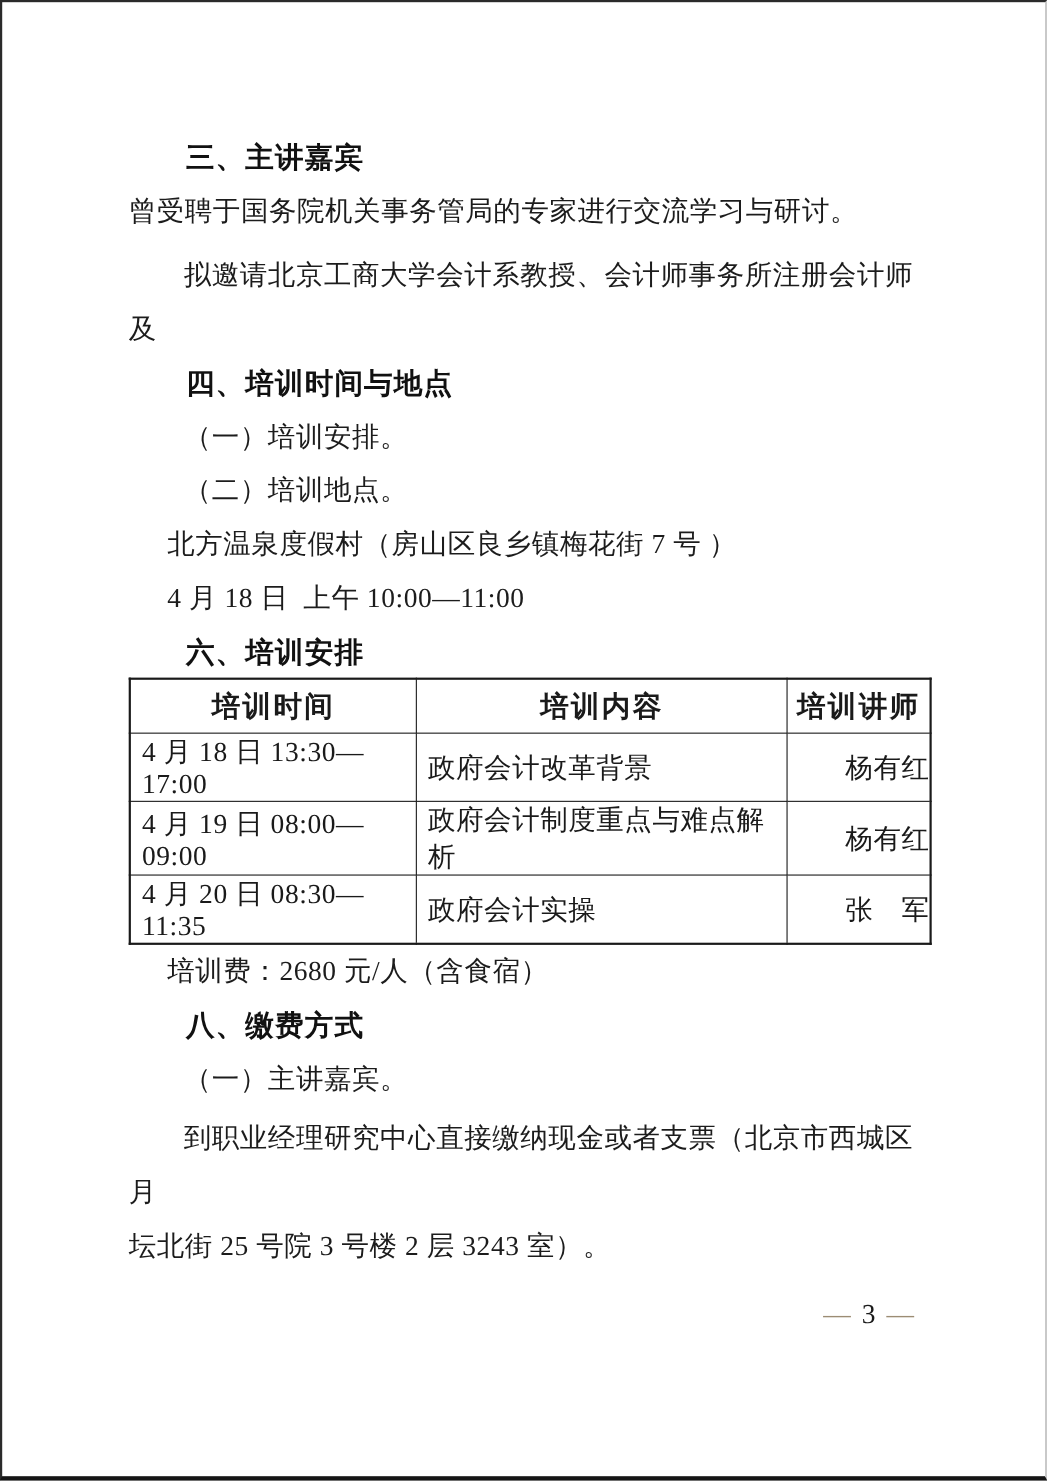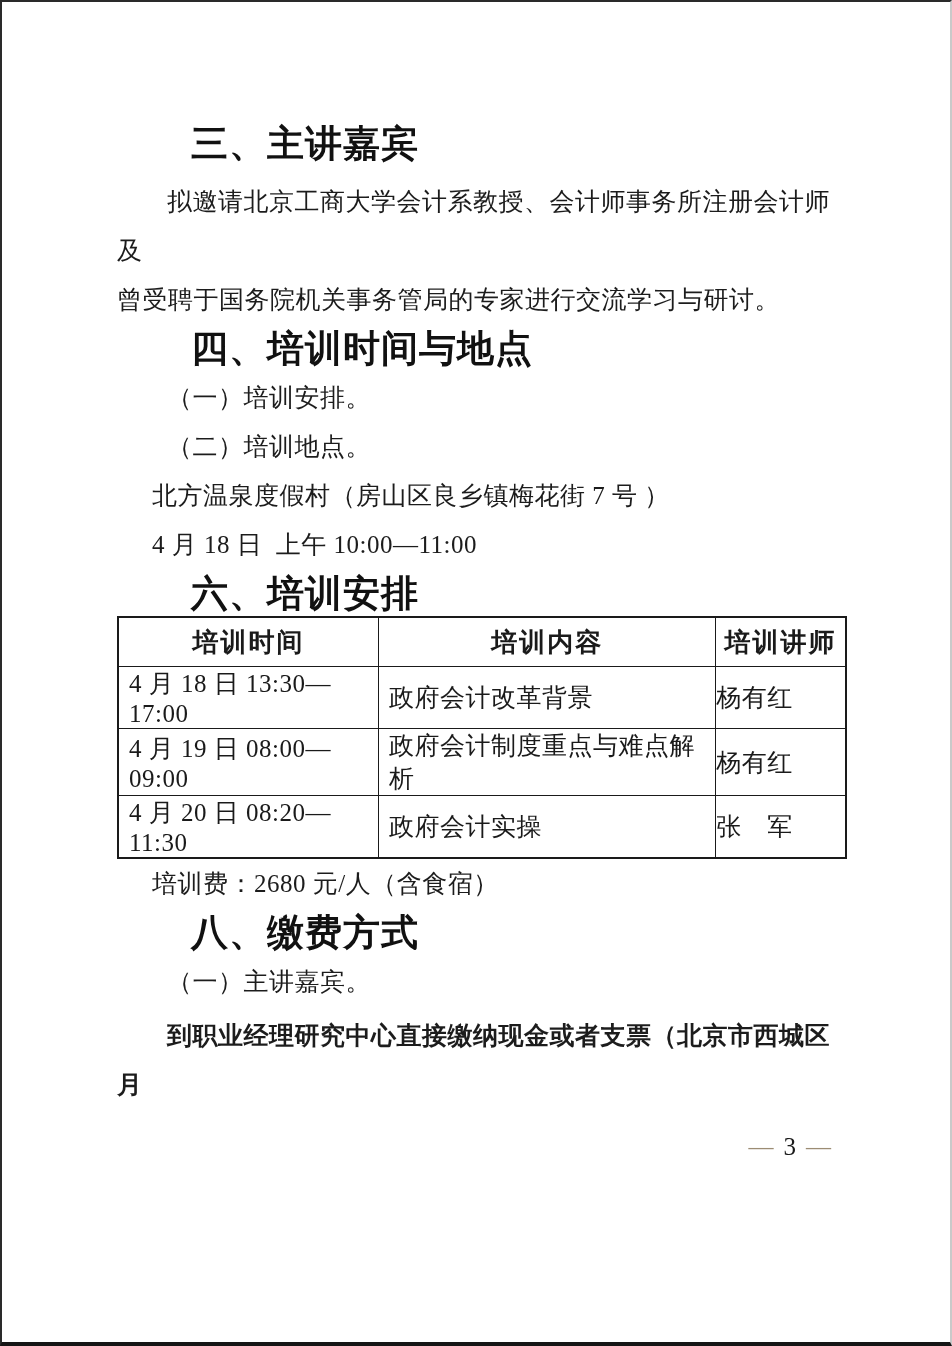--- a/index.html
+++ b/index.html
@@ -28,29 +28,29 @@
     letter-spacing: 0.5px;
     white-space: pre-wrap;
     color: #1c1c1c;
   }
   .ind  { text-indent: 2em; }
   .ind15 { text-indent: 1.4em; }
   .hd {
     margin: 0;
     font-family: "Liberation Sans", sans-serif;
     font-weight: 700;
-    font-size: 37px;
+    font-size: 26px;
     line-height: 49px;
     letter-spacing: 1px;
     text-indent: 2em;
     color: #111111;
   }
   .after-hd { margin-top: 9px; }
   .mt6 { margin-top: 6px; }
-  .mt5 { margin-top: 5px; font-weight: bold; }
+  .mt5 { margin-top: 5px; }
   table.schedule {
     width: 100%;
     border-collapse: collapse;
     margin-top: -2px;
     table-layout: fixed;
   }
   table.schedule col.c1 { width: 35.8%; }
   table.schedule col.c2 { width: 46.3%; }
   table.schedule col.c3 { width: 17.9%; }
   table.schedule, table.schedule th, table.schedule td {
@@ -68,41 +68,41 @@
   }
   table.schedule td {
     height: 49px;
     font-size: 25px;
     letter-spacing: 0.5px;
     padding: 0 0 0 10px;
     white-space: pre-wrap;
     vertical-align: middle;
   }
   table.schedule td.teacher {
-    text-align: left;
+    text-align: right;
     padding: 0;
   }
   .pagenum {
     margin-top: 13px;
     line-height: 49px;
     text-align: right;
     padding-right: 16px;
     font-size: 25px;
   }
   .pagenum .dash { color: #9c8c74; }
   .pagenum .num { color: #1a1a1a; margin: 0 10px; }
 </style>
 </head>
 <body>
 
 <div class="content">
 
   <h2 class="hd">三、主讲嘉宾</h2>
+  <p class="ln">曾受聘于国务院机关事务管局的专家进行交流学习与研讨。</p>
   <p class="ln ind after-hd">拟邀请北京工商大学会计系教授、会计师事务所注册会计师及</p>
-  <p class="ln">曾受聘于国务院机关事务管局的专家进行交流学习与研讨。</p>
 
   <h2 class="hd">四、培训时间与地点</h2>
   <p class="ln ind">（一）培训安排。</p>
   <p class="ln ind">（二）培训地点。</p>
   <p class="ln ind15">北方温泉度假村（房山区良乡镇梅花街 7 号 ）</p>
 
   <p class="ln ind15">4 月 18 日  上午 10:00—11:00</p>
 
   <h2 class="hd">六、培训安排</h2>
 
@@ -124,30 +124,31 @@
         <td>4 月 18 日 13:30—17:00</td>
         <td>政府会计改革背景</td>
         <td class="teacher">杨有红</td>
       </tr>
       <tr>
         <td>4 月 19 日 08:00—09:00</td>
         <td>政府会计制度重点与难点解析</td>
         <td class="teacher">杨有红</td>
       </tr>
       <tr>
-        <td>4 月 20 日 08:20—11:30</td>
+        <td>4 月 20 日 08:30—11:35</td>
         <td>政府会计实操</td>
         <td class="teacher">张　军</td>
       </tr>
     </tbody>
   </table>
 
   <p class="ln ind15">培训费：2680 元/人（含食宿）</p>
 
   <h2 class="hd">八、缴费方式</h2>
   <p class="ln ind">（一）主讲嘉宾。</p>
   <p class="ln ind mt5">到职业经理研究中心直接缴纳现金或者支票（北京市西城区月</p>
+  <p class="ln">坛北街 25 号院 3 号楼 2 层 3243 室）。</p>
 
   <div class="pagenum">
     <span class="dash">—</span><span class="num">3</span><span class="dash">—</span>
   </div>
 
 </div>
 
 </body></html>

